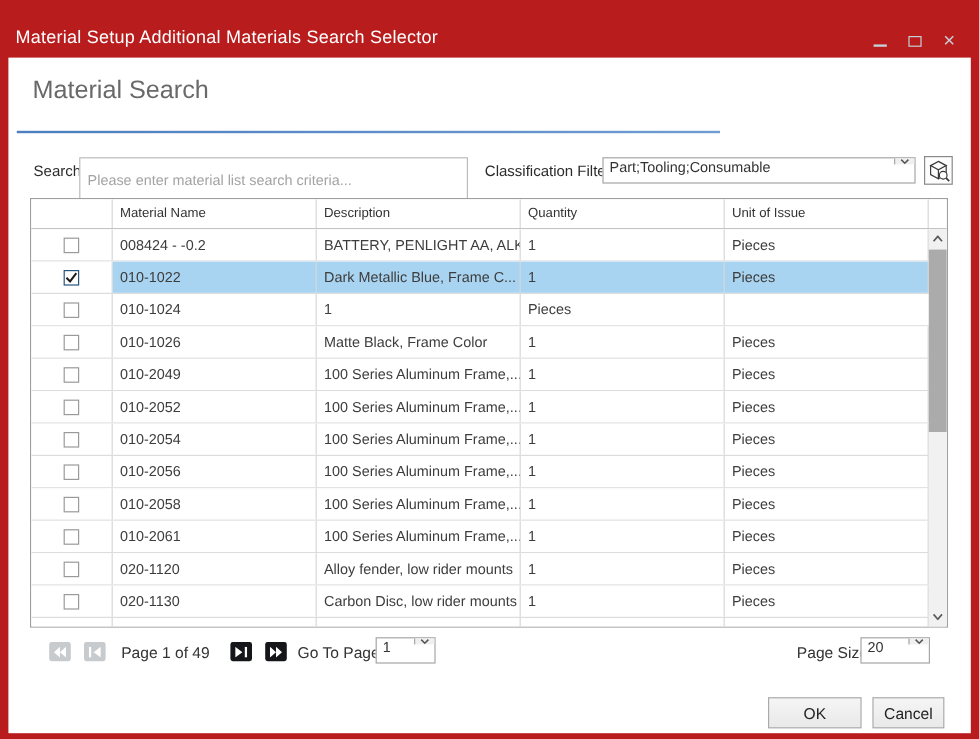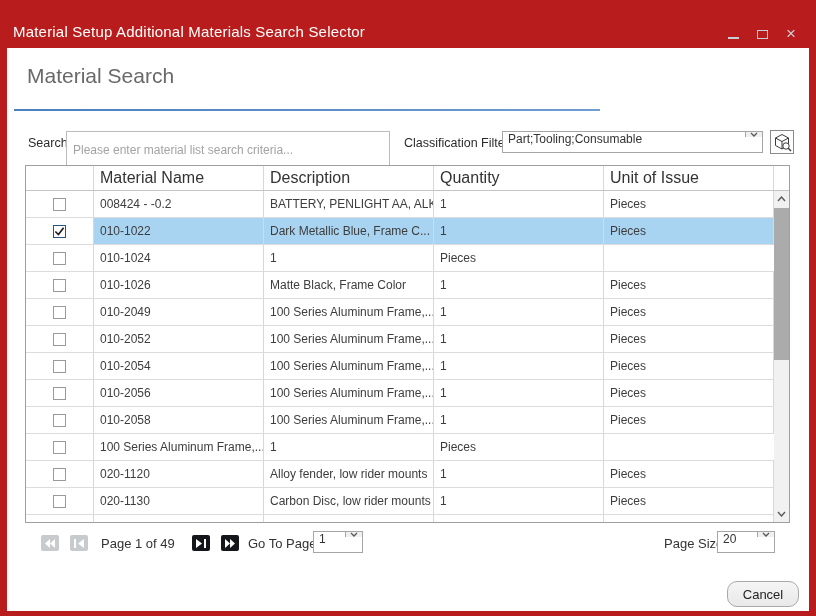--- a/index.html
+++ b/index.html
@@ -38,21 +38,21 @@
             display:flex; align-items:center; justify-content:center; }
   .class-dd { left:495px; top:83px; width:261px; height:22px; }
 
   .cube-btn { position:absolute; left:763px; top:82px; width:24px; height:24px; background:#fdfdfd;
               border:1px solid #8a8a8a; display:flex; align-items:center; justify-content:center; }
 
   
   .table { position:absolute; left:18px; top:117px; width:765px; height:358px;
            border:1px solid #9f9f9f; background:#fff; overflow:hidden; }
   .thead { display:flex; height:25px; border-bottom:1px solid #c4c4c4; background:#fff; }
-  .th { display:flex; align-items:center; padding-left:6px; font-size:16px; color:#333;
+  .th { display:flex; align-items:center; padding-left:6px; font-size:11px; color:#333;
         border-right:1px solid #d8d8d8; }
   .c-cb  { width:68px; flex:none; }
   .c-name{ width:170px; flex:none; }
   .c-desc{ width:170px; flex:none; }
   .c-qty { width:170px; flex:none; }
   .c-unit{ width:170px; flex:none; }
   .c-sb  { width:15px; flex:none; border-right:none; }
   .tbody { position:relative; height:332px; overflow:hidden; }
   .row { display:flex; height:27px; border-bottom:1px solid #dcdcdc; background:#fff; }
   .td { display:flex; align-items:center; padding-left:6px; font-size:12px; color:#3d3d3d;
@@ -84,21 +84,21 @@
   .goto-label { position:absolute; left:241px; top:488px; font-size:13px; color:#333; }
   .goto-dd { left:306px; top:483px; width:50px; height:22px; }
   .ps-label { position:absolute; left:657px; top:488px; font-size:13px; color:#333; }
   .ps-dd { left:710px; top:483px; width:58px; height:22px; }
 
   
   .btn { position:absolute; top:533px; height:26px; background:linear-gradient(#f5f5f5,#e9e9e9);
          border:1px solid #a9a9a9; font-size:13px; color:#222;
          display:flex; align-items:center; justify-content:center; }
   .btn-ok { left:633px; width:78px; }
-  .btn-cancel { left:720px; width:72px;border-radius:10px; }
+  .btn-cancel { left:720px; width:60px; }
 </style>
 </head>
 <body>
 
 <div class="window">
 
   <div class="title-text">Material Setup Additional Materials Search Selector</div>
   <div class="win-controls">
     <div class="ctrl">
       <span class="glyph-min"></span>
@@ -247,20 +247,21 @@
     <div class="td data c-desc">100 Series Aluminum Frame,...</div>
     <div class="td data c-qty">1</div>
     <div class="td data c-unit">Pieces</div>
   </div>
           <div class="row">
     <div class="td cb-cell c-cb">
       <span class="cb">
         
       </span>
     </div>
+    <div class="td data c-name">010-2061</div>
     <div class="td data c-desc">100 Series Aluminum Frame,...</div>
     <div class="td data c-qty">1</div>
     <div class="td data c-unit">Pieces</div>
   </div>
           <div class="row">
     <div class="td cb-cell c-cb">
       <span class="cb">
         
       </span>
     </div>
@@ -342,16 +343,17 @@
     <span class="ps-label">Page Size</span>
     <div class="dd ps-dd">
       <span class="dd-text">20</span>
       <span class="dd-btn">
         <svg width="8" height="5" viewBox="0 0 8 5">
             <polyline points="1,1 4,4 7,1" fill="none" stroke="#555" stroke-width="1.3"></polyline>
           </svg>
       </span>
     </div>
 
+    <div class="btn btn-ok">OK</div>
     <div class="btn btn-cancel">Cancel</div>
 
   </div>
 </div>
 
 </body></html>

